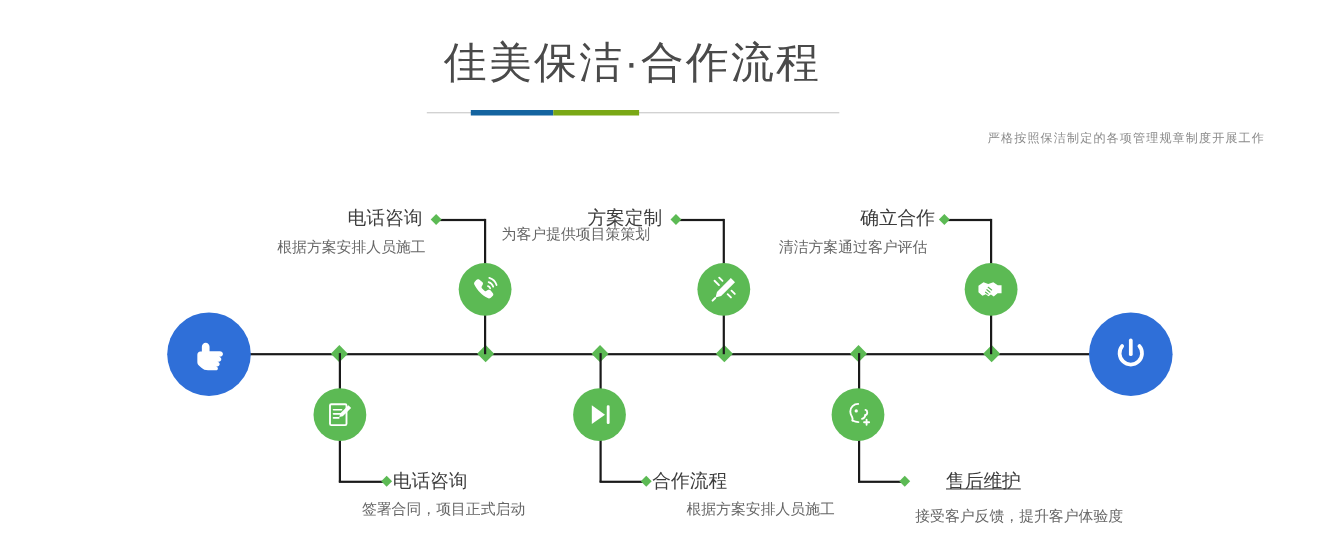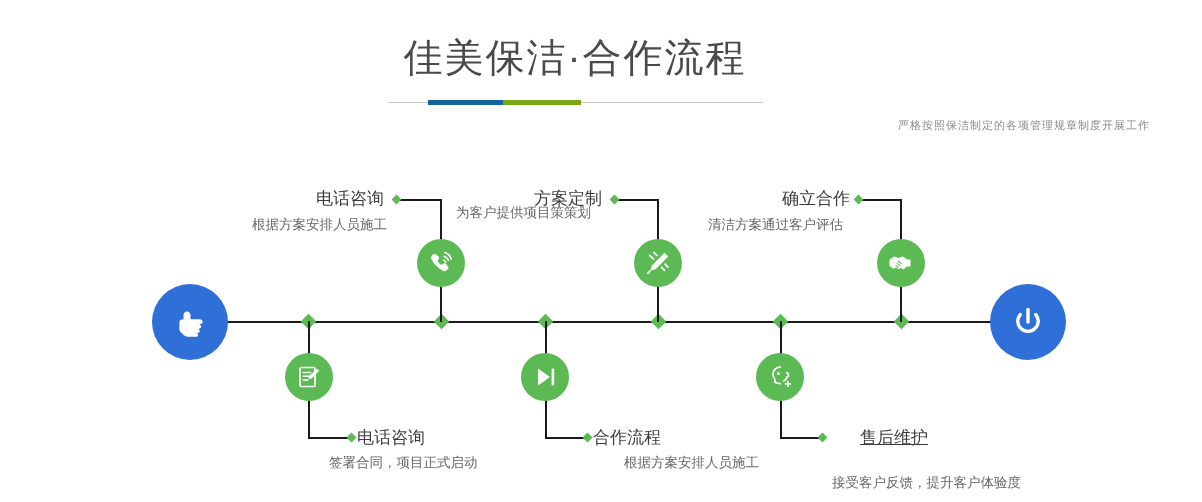--- a/index.html
+++ b/index.html
@@ -312,17 +312,17 @@
             <path d="M14.2 4.2c-4.1 0-7.2 3-7.2 6.9 0 2.1.6 3.4 1.6 5 .6 1 .6 1.8.4 3.2" fill="none" stroke="#ffffff" stroke-width="1.7" stroke-linecap="round"></path>
             <path d="M9 19.3c1.9 1 3.6 1.4 5.4 1.4" fill="none" stroke="#ffffff" stroke-width="1.7" stroke-linecap="round"></path>
             <path d="M20.8 9.6c1 .2 1.6 1.1 1.6 2.3s-.7 2.2-1.8 2.4" fill="none" stroke="#ffffff" stroke-width="1.7" stroke-linecap="round"></path>
             <path d="M20.6 14.6c-.2 1.6-1.3 2.8-3 3.2" fill="none" stroke="#ffffff" stroke-width="1.7" stroke-linecap="round"></path>
             <circle cx="12.4" cy="10.6" r="1.5" fill="#ffffff"></circle>
             <path d="M21.8 18.6v4.6M19.5 20.9h4.6" stroke="#ffffff" stroke-width="1.7" stroke-linecap="round"></path>
           </svg>
         </span>
       </div>
       <div class="label-title" style="left:860px; top:429px;text-decoration:underline;">售后维护</div>
-      <div class="label-desc" style="left:832px; top:476px;">接受客户反馈，提升客户体验度</div>
+      <div class="label-desc" style="left:832px; top:465px;font-family:Liberation Mono, monospace;">接受客户反馈，提升客户体验度</div>
     </div>
 
   </div>
 </div>
 
 </body></html>

